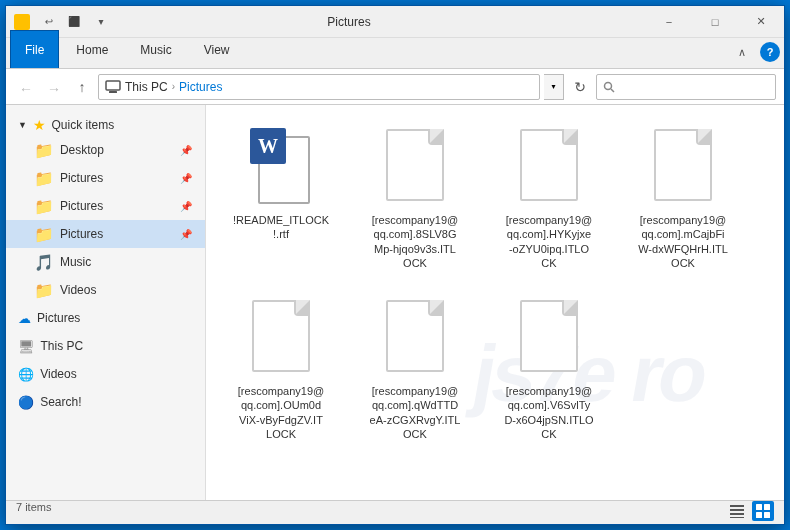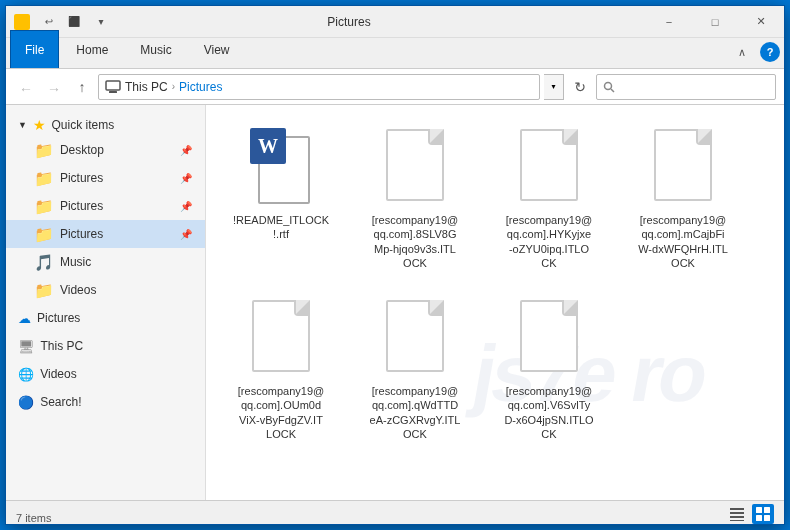--- a/index.html
+++ b/index.html
@@ -293,21 +293,21 @@
       font-weight: bold;
       font-size: 20px;
       font-family: 'Times New Roman', serif;
     }
     
     .status-bar {
       height: 24px;
       background: #f0f0f0;
       border-top: 1px solid #ccc;
       display: flex;
-      align-items: flex-end;
+      align-items: flex-start;
       padding: 0 10px;
       font-size: 11px;
       color: #555;
     }
     .status-right {
       margin-left: auto;
       display: flex; align-items: center; gap: 4px;
     }
     .view-btn {
       width: 22px; height: 20px;

